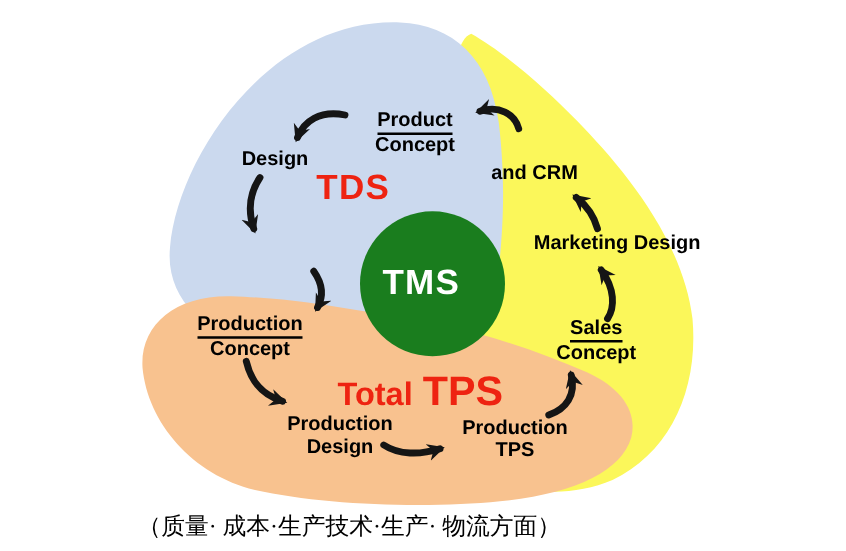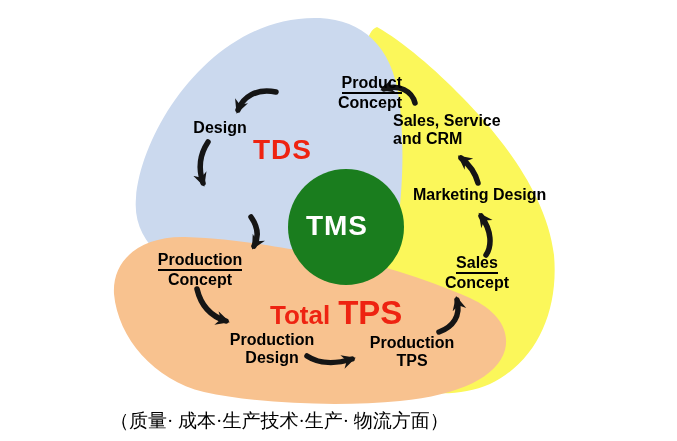--- a/index.html
+++ b/index.html
@@ -65,21 +65,21 @@
   </svg>
 
   <div class="caption" style="left:110px; top:408px;">（质量· 成本·生产技术·生产· 物流方面）</div>
 
   <div class="region-lbl" style="left: 253px; top: 134px; color: rgb(238, 35, 17);">TDS</div>
   <div class="region-lbl center" style="left: 289px; top: 210px; width: 96px; color: rgb(255, 255, 255);">TMS</div>
   <div class="lbl" style="left:270px; top:294px;">
     <span class="tps-prefix" style="color: rgb(238, 35, 17); margin-top: 12px;">Total</span><span class="tps-big" style="color: rgb(238, 35, 17);">TPS</span>
   </div>
 
-  <div class="lbl center" style="left:262px; top:74px; width:140px;text-align:right;">
+  <div class="lbl center" style="left:262px; top:88px; width:140px;">
     <span class="u">Product</span><br>
     <span>Concept</span>
   </div>
 
   <div class="lbl center" style="left:170px; top:119px; width:100px;">Design</div>
 
 
   <div class="lbl center" style="left:140px; top:251px; width:120px;">
     <span class="u">Production</span><br>
     <span>Concept</span>
@@ -94,19 +94,19 @@
     <span>Production</span><br>
     <span>TPS</span>
   </div>
 
   <div class="lbl center" style="left:427px; top:254px; width:100px;">
     <span class="u">Sales</span><br>
     <span>Concept</span>
   </div>
 
   <div class="lbl" style="left:393px; top:112px;">
-    <span>Sales, Service</span><br>
+    <br>
     <span>and CRM</span>
   </div>
 
-  <div class="lbl" style="left:413px; top:186px;text-align:right;">Marketing Design</div>
+  <div class="lbl" style="left:427px; top:186px;text-align:right;">Marketing Design</div>
 
 </div>
 
 </body></html>

